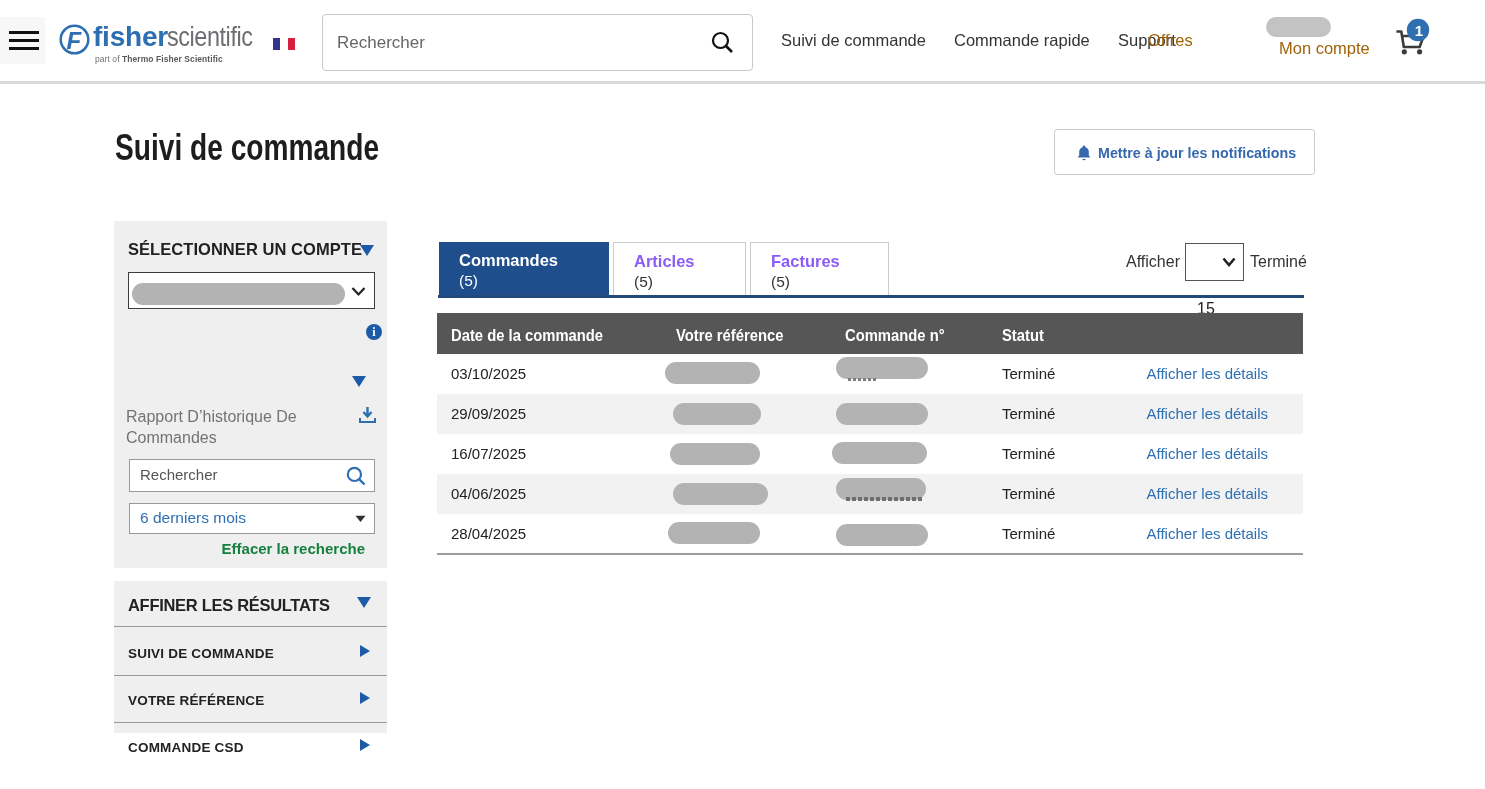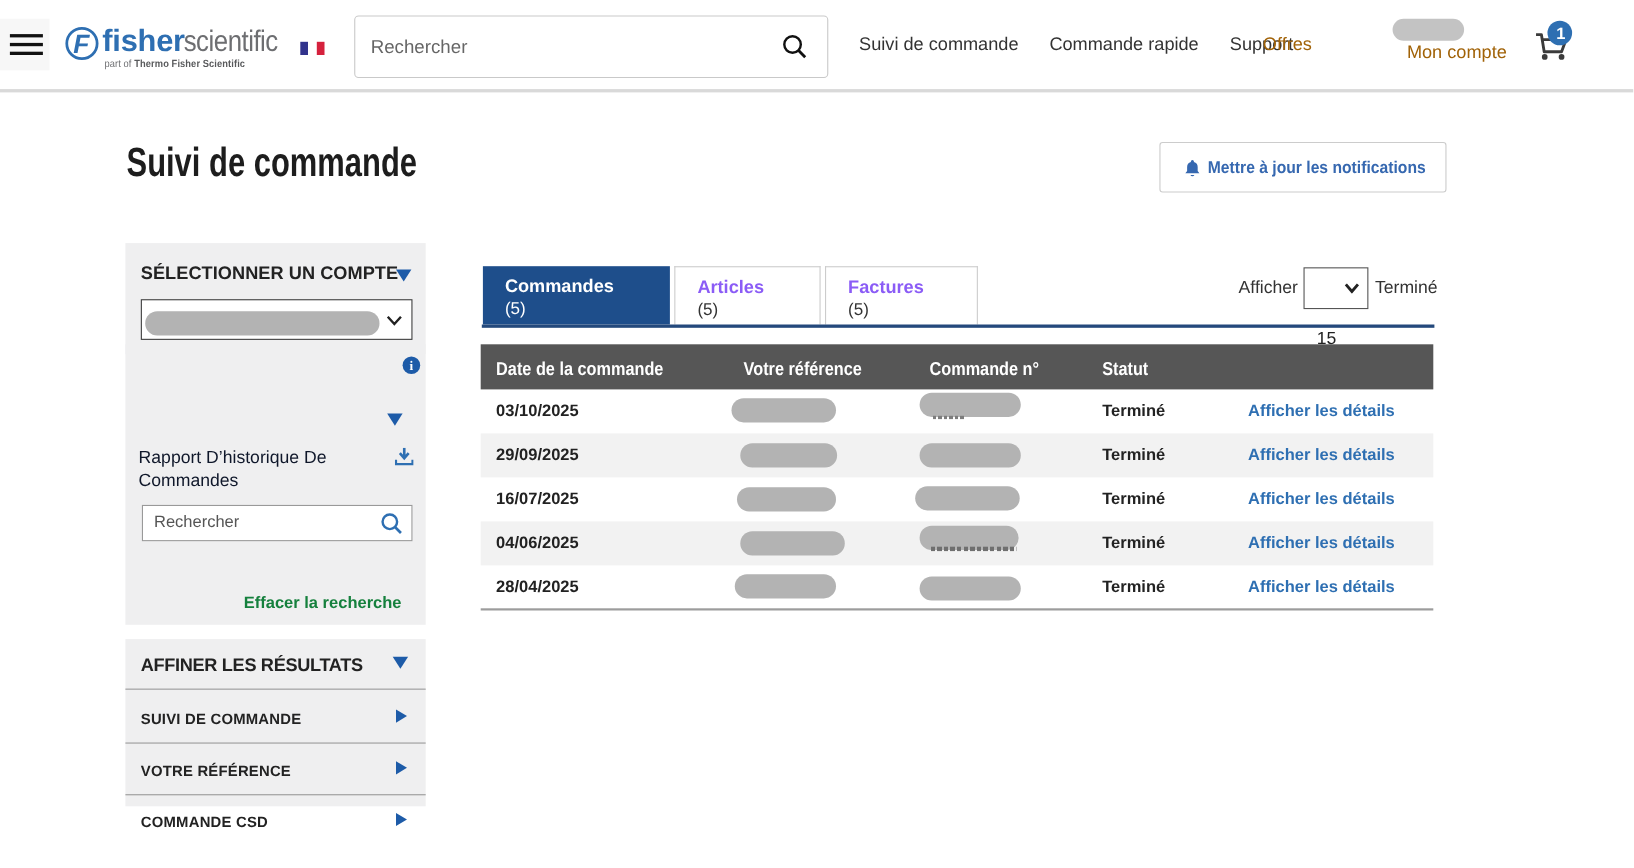--- a/index.html
+++ b/index.html
@@ -43,21 +43,21 @@
   #sec3 { top:581px; height:152px; }
   .sidehead { font-weight:bold; color:#222; font-size:16.5px; letter-spacing:0.05px; }
   .tri-down { width:0; height:0; border-left:7.5px solid transparent; border-right:7.5px solid transparent; border-top:11px solid #1d5ba8; position:absolute; }
   .tri-right { width:0; height:0; border-top:6.5px solid transparent; border-bottom:6.5px solid transparent; border-left:10px solid #1d5ba8; position:absolute; }
 
   #acct-select { position:absolute; left:14px; top:51px; width:247px; height:37px; border:1px solid #3c3c3c; background:#fff; }
   .pill { background:#b3b3b3; border-radius:11px; position:absolute; height:22px; }
 
   #hist-head { position:absolute; left:14px; top:20px; line-height:19.5px; width:210px; }
   #info-i { position:absolute; left:366px; top:324px; width:16px; height:16px; border-radius:50%; background:#1d5ba8; color:#fff; font-size:12px; font-weight:bold; text-align:center; line-height:16px; font-family:"Liberation Serif", serif; }
-  #rapport { position:absolute; left:12px; top:93px; font-size:16px; color:#0f172a; line-height:21px; }
+  #rapport { position:absolute; left:12px; top:93px; font-size:16px; color:#737373; line-height:21px; }
   #sidesearch { position:absolute; left:15px; top:146px; width:246px; height:33px; border:1px solid #999; background:#fff; }
   #sidesearch span { position:absolute; left:10px; top:6px; font-size:15px; color:#555; }
   #sideselect { position:absolute; left:15px; top:190px; width:246px; height:31px; border:1px solid #999; background:#fff; }
   #sideselect span { position:absolute; left:10px; top:5px; font-size:15.5px; color:#2e6fb2; }
   #effacer { position:absolute; right:22px; top:227px; font-size:15px; font-weight:bold; color:#15803d; }
 
   .srow { position:absolute; left:14px; font-size:13.5px; font-weight:bold; color:#222; letter-spacing:0.2px; }
   .sep { position:absolute; left:0; width:273px; height:1px; background:#9a9a9a; }
 
   
@@ -70,21 +70,21 @@
   #tabline { position:absolute; left:438px; top:295px; width:866px; height:3px; background:#24497c; }
 
   #afficher { position:absolute; left:1126px; top:253px; font-size:16px; color:#333; }
   #pagesel { position:absolute; left:1185px; top:243px; width:59px; height:38px; border:1.5px solid #555; background:#fff; }
   #pagesel span { position:absolute; left:11px; top:20px; font-size:16px; color:#222;margin-top:36px; }
   #entrees { position:absolute; left:1250px; top:253px; font-size:16px; color:#333; }
 
   
   #thead { position:absolute; left:437px; top:313px; width:866px; height:41px; background:#565656; color:#fff; }
   #thead div { position:absolute; top:13px; font-size:17px; font-weight:bold; transform:scaleX(0.87); transform-origin:left top; white-space:nowrap; }
-  .trow { position:absolute; left:437px; width:866px; height:40px; font-size:15px; color:#222;font-weight:bold; }
+  .trow { position:absolute; left:437px; width:866px; height:40px; font-size:15px; color:#222; }
   .trow.alt { background:#f2f2f2; }
   .trow .date { position:absolute; left:14px; top:11px; }
   .trow .statut { position:absolute; left:565px; top:11px; }
   .trow .details { position:absolute; right:35px; top:11px; color:#2e6fb2; }
   #tbottom { position:absolute; left:437px; top:553px; width:866px; height:2px; background:#9c9c9c; }
 </style>
 </head>
 <body>
 
 <div id="header">
@@ -156,20 +156,26 @@
   <div id="rapport">Rapport D’historique De<br>Commandes</div>
   <svg style="position:absolute; left:245px; top:94px;" width="17" height="17" viewBox="0 0 17 17">
     <path d="M8.5 0 v8 M4.5 5 l4 4.5 l4 -4.5" fill="none" stroke="#2e6fb2" stroke-width="2.4"></path>
     <path d="M1 11 v4 h15 v-4" fill="none" stroke="#2e6fb2" stroke-width="2"></path>
   </svg>
   <div id="sidesearch">
     <span>Rechercher</span>
     <svg style="position:absolute; right:8px; top:6px;" width="20" height="20" viewBox="0 0 20 20">
       <circle cx="8.4" cy="8.4" r="6.6" fill="none" stroke="#2e6fb2" stroke-width="2.2"></circle>
       <line x1="13.3" y1="13.3" x2="18.5" y2="18.5" stroke="#2e6fb2" stroke-width="2.4"></line>
+    </svg>
+  </div>
+  <div id="sideselect">
+    <span>6 derniers mois</span>
+    <svg style="position:absolute; right:8px; top:11px;" width="11" height="8" viewBox="0 0 11 8">
+      <path d="M0.5 0.8 L5.5 7 L10.5 0.8 z" fill="#333"></path>
     </svg>
   </div>
   <div id="effacer">Effacer la recherche</div>
 </div>
 <div id="info-i">i</div>
 
 <div class="side" id="sec3">
   <div class="sidehead" style="position:absolute; left:14px; top:15px; letter-spacing:-0.3px;">AFFINER LES RÉSULTATS</div>
   <div class="tri-down" style="left:243px; top:16px;"></div>
   <div class="sep" style="top:45px;"></div>

